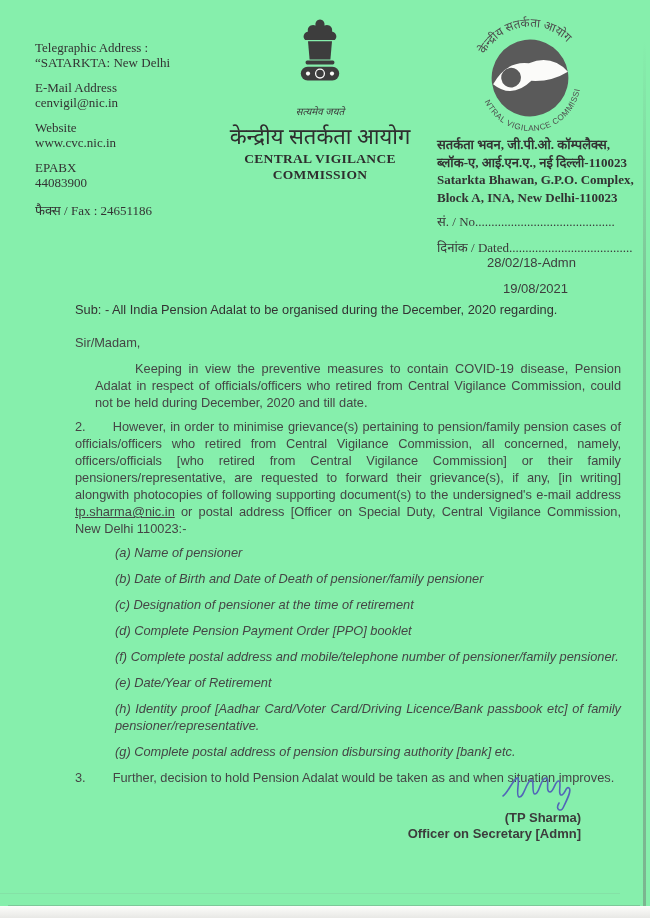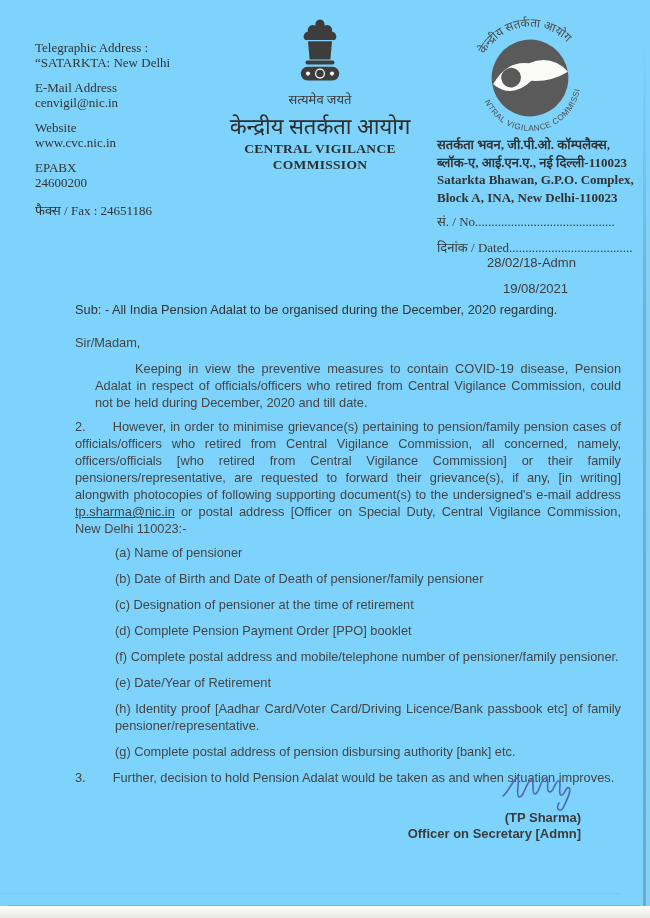--- a/index.html
+++ b/index.html
@@ -1,49 +1,49 @@
 <!DOCTYPE html>
 <html><head>
 <meta charset="utf-8">
 <style>
   html,body{margin:0;padding:0;background:#e9e9e7;}
   .page{
     position:relative;width:650px;height:918px;margin:0 auto;
-    background:#7dd3fc;overflow:hidden;
+    background:#86efac;overflow:hidden;
     font-family:"Liberation Sans",sans-serif;color:#454545;
   }
   
   .lh-left{position:absolute;left:35px;top:40px;width:205px;
     font-family:"Liberation Serif",serif;font-size:13px;line-height:15px;color:#333;}
   .lh-group{margin-bottom:10px;}
   .lh-fax{margin-top:13px;}
   
   .lh-center{position:absolute;left:198px;top:12px;width:244px;text-align:center;color:#333;}
   .emblem{display:block;margin:0 auto;}
-  .motto{font-family:"Liberation Serif",serif;font-size:13px;margin-top:2px;color:#3a3a3a;}
+  .motto{font-family:"Liberation Serif",serif;font-size:10px;margin-top:16px;color:#3a3a3a;font-style:italic;}
   .org-hindi{font-family:"Liberation Serif",serif;font-size:22px;line-height:24px;margin-top:7px;color:#2e2e2e;}
   .org-english{font-family:"Liberation Serif",serif;font-size:13.5px;font-weight:bold;letter-spacing:.3px;margin-top:2px;color:#2e2e2e;}
   
   .seal{position:absolute;left:466px;top:16px;transform:rotate(-8deg);}
   .lh-right-address{position:absolute;left:437px;top:136px;width:205px;
     font-family:"Liberation Serif",serif;font-size:13px;line-height:17.5px;color:#333;font-weight:bold;}
   .ref-line{position:absolute;font-family:"Liberation Serif",serif;font-size:13px;color:#3a3a3a;white-space:nowrap;}
   .no-line{left:437px;top:212px;}
   .dated-line{left:437px;top:238px;}
   .file-ref{position:absolute;left:487px;top:255px;font-size:13px;color:#3d3d3d;}
   .issue-date{position:absolute;left:503px;top:281px;font-size:13px;color:#3d3d3d;}
   
   .letter-body{position:absolute;left:75px;top:301px;width:546px;font-size:12.8px;line-height:17px;}
   .subject{font-weight:normal;color:#333;margin:0 0 16px 0;}
   .salutation{margin:0 0 9px 0;}
   .para{text-align:justify;margin:0 0 7px 0;}
   .para-indent{text-indent:40px;margin-left:20px;}
   .num-gap{display:inline-block;width:27px;}
   .email-link{text-decoration:underline;margin-top:44px;}
-  .doc-list{padding-left:40px;margin:2px 0 0 0;}
+  .doc-list{padding-left:40px;margin:2px 0 0 0;font-style:italic;}
   .doc-list p{margin:0 0 9px 0;text-align:justify;}
   .para-last{margin-top:3px;}
   
   .sig{position:absolute;left:385px;top:770px;width:196px;text-align:right;padding-right:14px;
     font-size:13px;font-weight:bold;color:#3c3c3c;line-height:16px;}
   .scribble{display:inline-block;margin-right:2px;margin-bottom:-6px;}
   .sig p{margin:0;}
   
   .edge-right{position:absolute;right:4px;top:40px;bottom:10px;width:3px;border-radius:2px;
     background:linear-gradient(to bottom,rgba(120,120,120,0),rgba(110,110,110,.35) 30%,rgba(110,110,110,.45));}
@@ -65,21 +65,21 @@
     <div class="lh-group">
       <div>E-Mail Address</div>
       <div>cenvigil@nic.in</div>
     </div>
     <div class="lh-group">
       <div>Website</div>
       <div>www.cvc.nic.in</div>
     </div>
     <div class="lh-group">
       <div>EPABX</div>
-      <div>24600200</div>
+      <div>44083900</div>
     </div>
     <div class="lh-fax">फैक्स / Fax : 24651186</div>
   </div>
 
   <div class="lh-center">
     <svg class="emblem" width="48" height="76" viewBox="0 0 60 80" aria-hidden="true">
       <path fill="#3d3d3d" d="M30,2 C33.5,2 36.5,5.5 35.5,9.5 C40.5,7 46.5,11 45,17 C50,18 52.5,24 48.5,27.5 L11.5,27.5 C7.5,24 10,18 15,17 C13.5,11 19.5,7 24.5,9.5 C23.5,5.5 26.5,2 30,2 Z"></path>
       <path fill="#3d3d3d" d="M15,29 L45,29 L43,52 L17,52 Z"></path>
       <rect fill="#3d3d3d" x="12" y="53" width="36" height="5" rx="2"></rect>
       <rect fill="#3d3d3d" x="6" y="61" width="48" height="17" rx="8.5"></rect>

